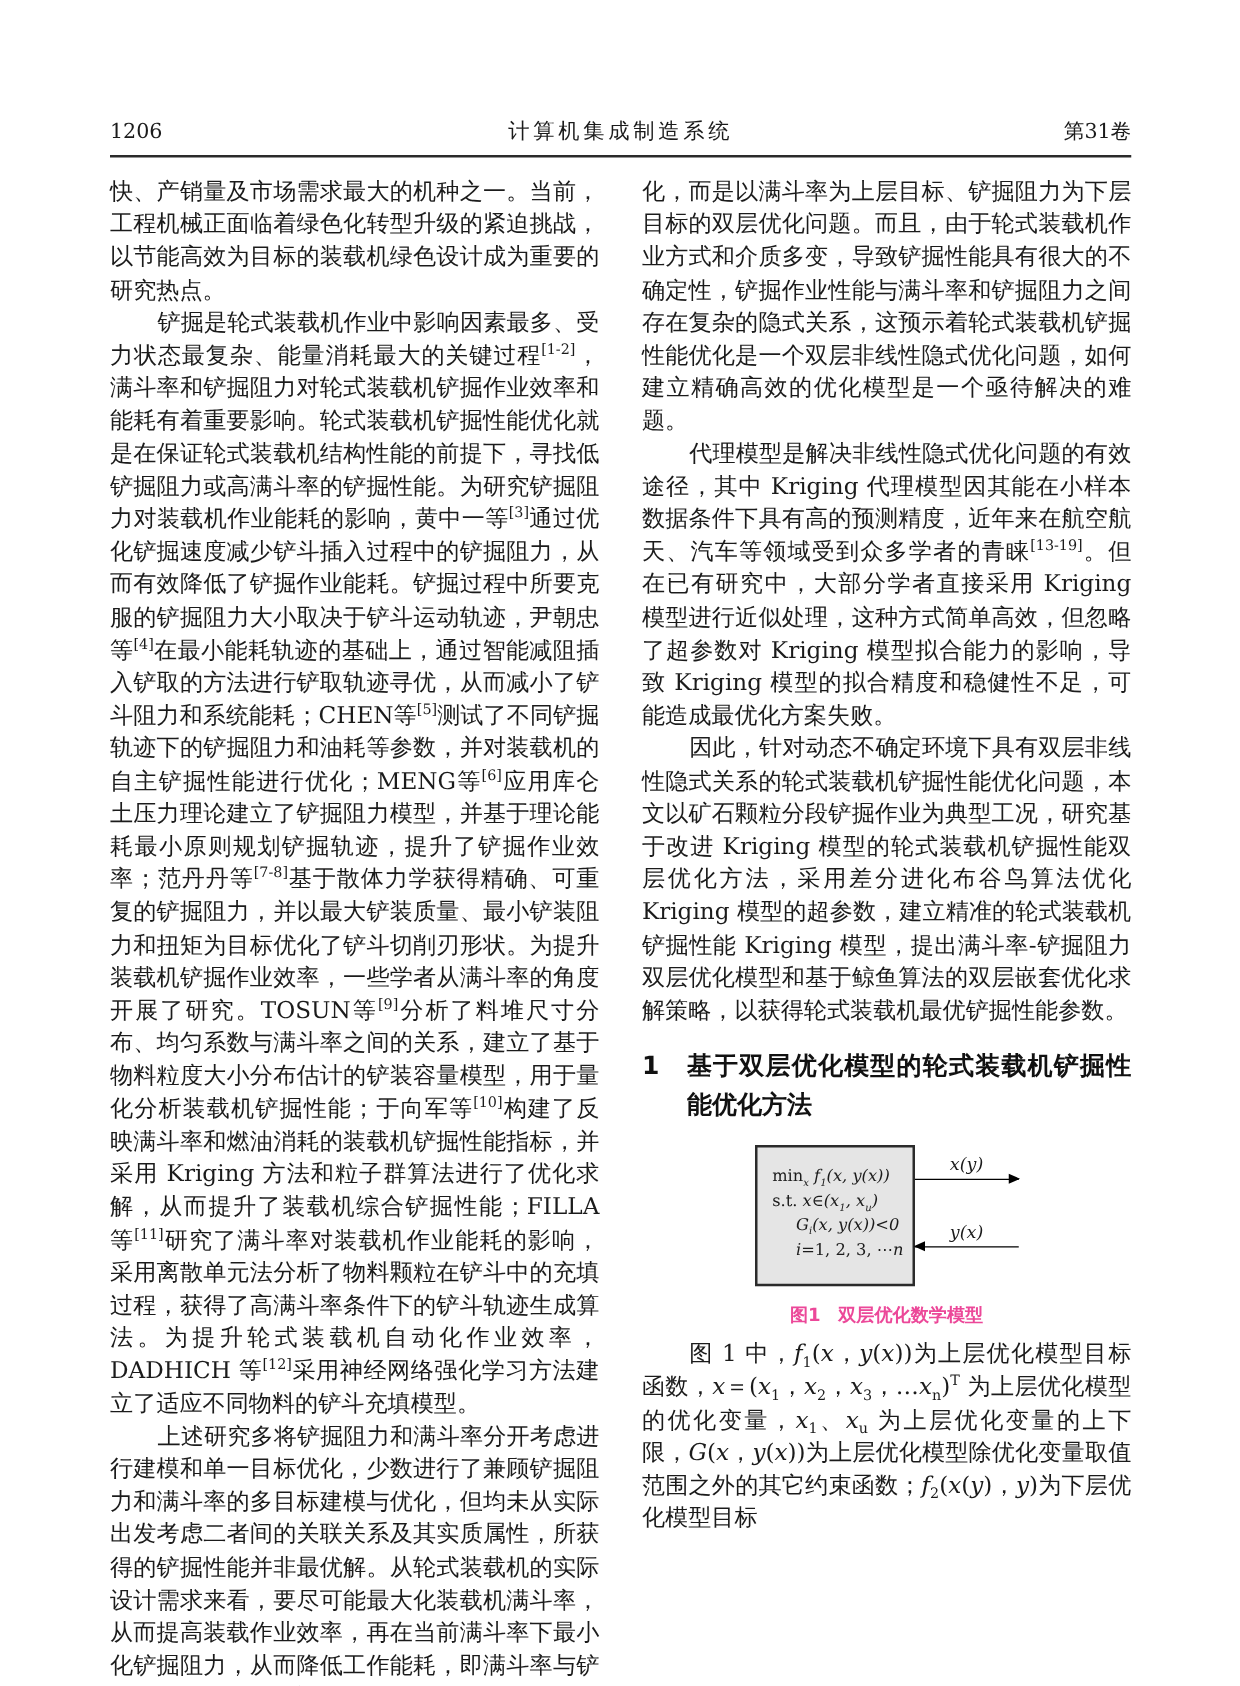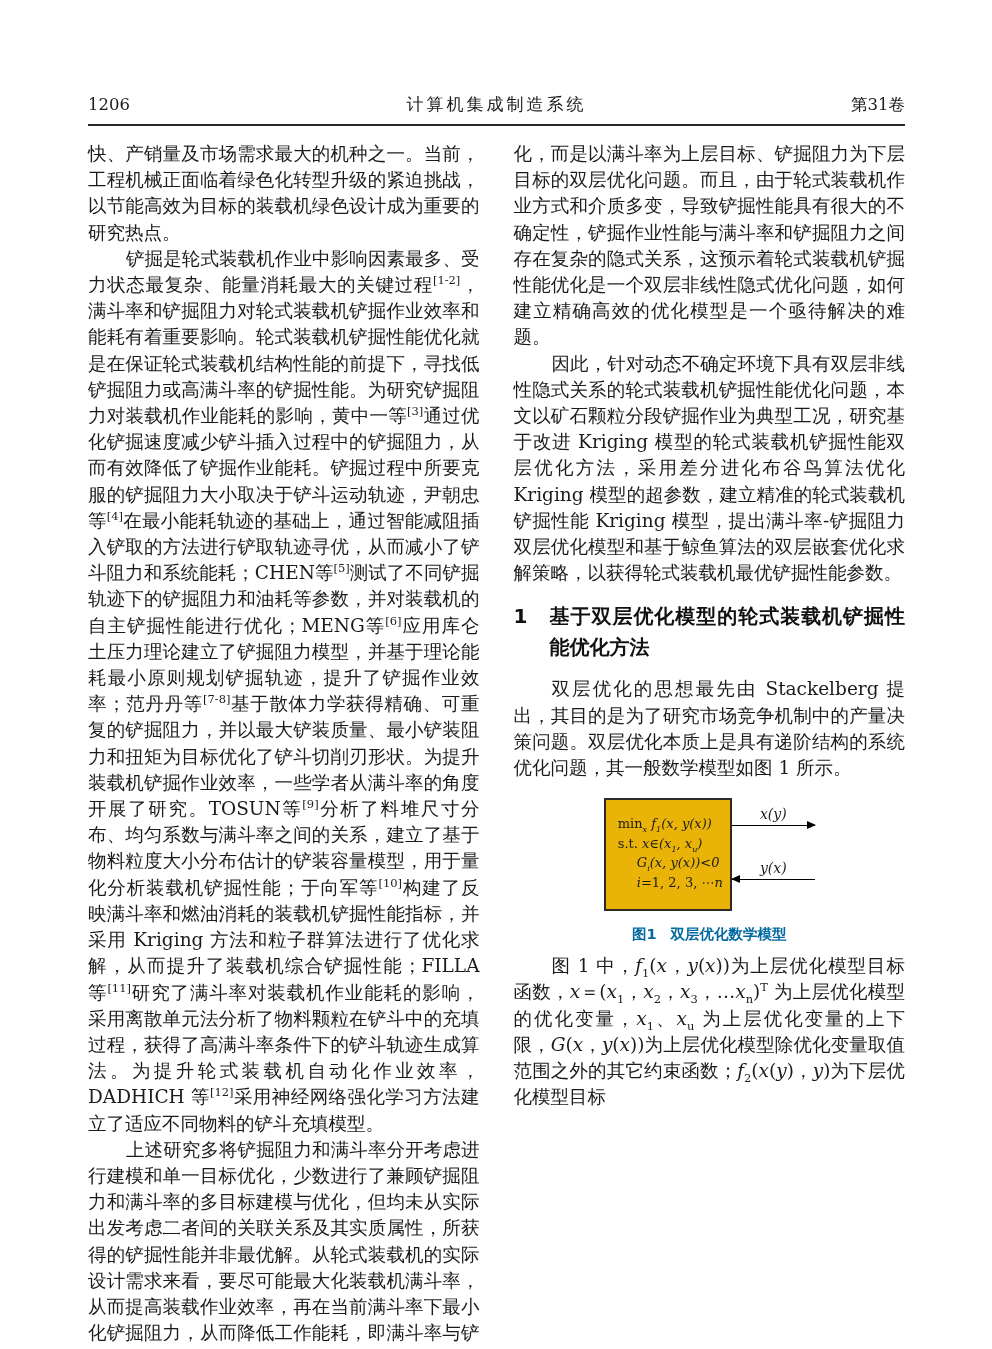--- a/index.html
+++ b/index.html
@@ -46,21 +46,21 @@
     font-family:"DejaVu Sans","Liberation Sans",sans-serif;
     font-weight:bold; font-size:20px; line-height:31px; color:#111;
   }
   .section-number { flex:none; width:36px; }
   .section-title  { flex:1; text-align:justify; }
 
   
   figure { margin:17px 0 4px 0; padding:0; }
   .fig-diagram { display:flex; justify-content:center; align-items:flex-start; }
   .fig-box {
-    width:128px; height:113px; border:2px solid #2b2b2b; background:#eab308;
+    width:128px; height:113px; border:2px solid #2b2b2b; background:#e5e5e5;
     padding:14px 4px 0 12px; font-size:13px; line-height:19.5px;
     font-style:italic; flex:none;
   }
   .fig-line { white-space:nowrap; }
   .fig-line-indent { padding-left:19px; }
   .fig-mid { width:83px; position:relative; flex:none; height:113px;text-decoration:underline; }
   .fig-arrow { position:absolute; left:0; width:100%; }
   .fig-arrow.top    { top:8px; }
   .fig-arrow.bottom { top:62px; }
   .arrow-label {
@@ -70,21 +70,21 @@
   .arrow-shaft { height:0; border-top:1.7px solid #000; position:relative; }
   .arrow-shaft::after {
     content:""; position:absolute; top:-5.2px;
     border-top:4.3px solid transparent; border-bottom:4.3px solid transparent;
   }
   .arrow-shaft.right::after { right:-1px; border-left:9px solid #000; }
   .arrow-shaft.left::after  { left:-1px;  border-right:9px solid #000; }
   figcaption {
     margin-top:14px; text-align:center;
     font-family:"DejaVu Sans","Liberation Sans",sans-serif;
-    font-weight:bold; font-size:14.5px; color:#0369a1;
+    font-weight:bold; font-size:14.5px; color:#ec4899;
   }
   figcaption .cap-label { margin-right:14px; }
   .after-figure { margin-top:9px; }
 </style>
 </head>
 <body>
 
 <div class="page">
 
   <div class="header">
@@ -98,31 +98,29 @@
 
     <div class="col" id="col-left">
         <p class="para noindent">快、产销量及市场需求最大的机种之一。当前，工程机械正面临着绿色化转型升级的紧迫挑战，以节能高效为目标的装载机绿色设计成为重要的研究热点。</p>
         <p class="para">铲掘是轮式装载机作业中影响因素最多、受力状态最复杂、能量消耗最大的关键过程<sup>[1-2]</sup>，满斗率和铲掘阻力对轮式装载机铲掘作业效率和能耗有着重要影响。轮式装载机铲掘性能优化就是在保证轮式装载机结构性能的前提下，寻找低铲掘阻力或高满斗率的铲掘性能。为研究铲掘阻力对装载机作业能耗的影响，黄中一等<sup>[3]</sup>通过优化铲掘速度减少铲斗插入过程中的铲掘阻力，从而有效降低了铲掘作业能耗。铲掘过程中所要克服的铲掘阻力大小取决于铲斗运动轨迹，尹朝忠等<sup>[4]</sup>在最小能耗轨迹的基础上，通过智能减阻插入铲取的方法进行铲取轨迹寻优，从而减小了铲斗阻力和系统能耗；CHEN等<sup>[5]</sup>测试了不同铲掘轨迹下的铲掘阻力和油耗等参数，并对装载机的自主铲掘性能进行优化；MENG等<sup>[6]</sup>应用库仑土压力理论建立了铲掘阻力模型，并基于理论能耗最小原则规划铲掘轨迹，提升了铲掘作业效率；范丹丹等<sup>[7-8]</sup>基于散体力学获得精确、可重复的铲掘阻力，并以最大铲装质量、最小铲装阻力和扭矩为目标优化了铲斗切削刃形状。为提升装载机铲掘作业效率，一些学者从满斗率的角度开展了研究。TOSUN等<sup>[9]</sup>分析了料堆尺寸分布、均匀系数与满斗率之间的关系，建立了基于物料粒度大小分布估计的铲装容量模型，用于量化分析装载机铲掘性能；于向军等<sup>[10]</sup>构建了反映满斗率和燃油消耗的装载机铲掘性能指标，并采用 Kriging 方法和粒子群算法进行了优化求解，从而提升了装载机综合铲掘性能；FILLA 等<sup>[11]</sup>研究了满斗率对装载机作业能耗的影响，采用离散单元法分析了物料颗粒在铲斗中的充填过程，获得了高满斗率条件下的铲斗轨迹生成算法。为提升轮式装载机自动化作业效率，DADHICH 等<sup>[12]</sup>采用神经网络强化学习方法建立了适应不同物料的铲斗充填模型。</p>
         <p class="para">上述研究多将铲掘阻力和满斗率分开考虑进行建模和单一目标优化，少数进行了兼顾铲掘阻力和满斗率的多目标建模与优化，但均未从实际出发考虑二者间的关联关系及其实质属性，所获得的铲掘性能并非最优解。从轮式装载机的实际设计需求来看，要尽可能最大化装载机满斗率，从而提高装载作业效率，再在当前满斗率下最小化铲掘阻力，从而降低工作能耗，即满斗率与铲掘阻力不是同等地被优</p>
       </div>
 
     <div class="col">
       <div id="right-paras-top">
           <p class="para noindent">化，而是以满斗率为上层目标、铲掘阻力为下层目标的双层优化问题。而且，由于轮式装载机作业方式和介质多变，导致铲掘性能具有很大的不确定性，铲掘作业性能与满斗率和铲掘阻力之间存在复杂的隐式关系，这预示着轮式装载机铲掘性能优化是一个双层非线性隐式优化问题，如何建立精确高效的优化模型是一个亟待解决的难题。</p>
+          <p class="para">代理模型是解决非线性隐式优化问题的有效途径，其中 Kriging 代理模型因其能在小样本数据条件下具有高的预测精度，近年来在航空航天、汽车等领域受到众多学者的青睐<sup>[13-19]</sup>。但在已有研究中，大部分学者直接采用 Kriging 模型进行近似处理，这种方式简单高效，但忽略了超参数对 Kriging 模型拟合能力的影响，导致 Kriging 模型的拟合精度和稳健性不足，可能造成最优化方案失败。</p>
           <p class="para">因此，针对动态不确定环境下具有双层非线性隐式关系的轮式装载机铲掘性能优化问题，本文以矿石颗粒分段铲掘作业为典型工况，研究基于改进 Kriging 模型的轮式装载机铲掘性能双层优化方法，采用差分进化布谷鸟算法优化 Kriging 模型的超参数，建立精准的轮式装载机铲掘性能 Kriging 模型，提出满斗率-铲掘阻力双层优化模型和基于鲸鱼算法的双层嵌套优化求解策略，以获得轮式装载机最优铲掘性能参数。</p>
         </div>
 
       <h2 class="section-heading">
         <span class="section-number">1</span>
         <span class="section-title">基于双层优化模型的轮式装载机铲掘性能优化方法</span>
       </h2>
 
-      <div id="right-paras-mid">
-          <p class="para">双层优化的思想最先由 Stackelberg 提出，其目的是为了研究市场竞争机制中的产量决策问题。双层优化本质上是具有递阶结构的系统优化问题，其一般数学模型如图 1 所示。</p>
-        </div>
 
       <figure>
         <div class="fig-diagram">
           <div class="fig-box" id="fig-box-upper">
               <div class="fig-line"><span class="rm">min</span><sub>x</sub> f<sub>1</sub>(x, y(x))</div>
               <div class="fig-line"><span class="rm">s.t.</span> x∈(x<sub>1</sub>, x<sub>u</sub>)</div>
               <div class="fig-line fig-line-indent">G<sub>i</sub>(x, y(x))&lt;0</div>
               <div class="fig-line fig-line-indent">i<span class="rm">=1, 2, 3, ⋯</span>n</div>
             </div>
           <div class="fig-mid">

